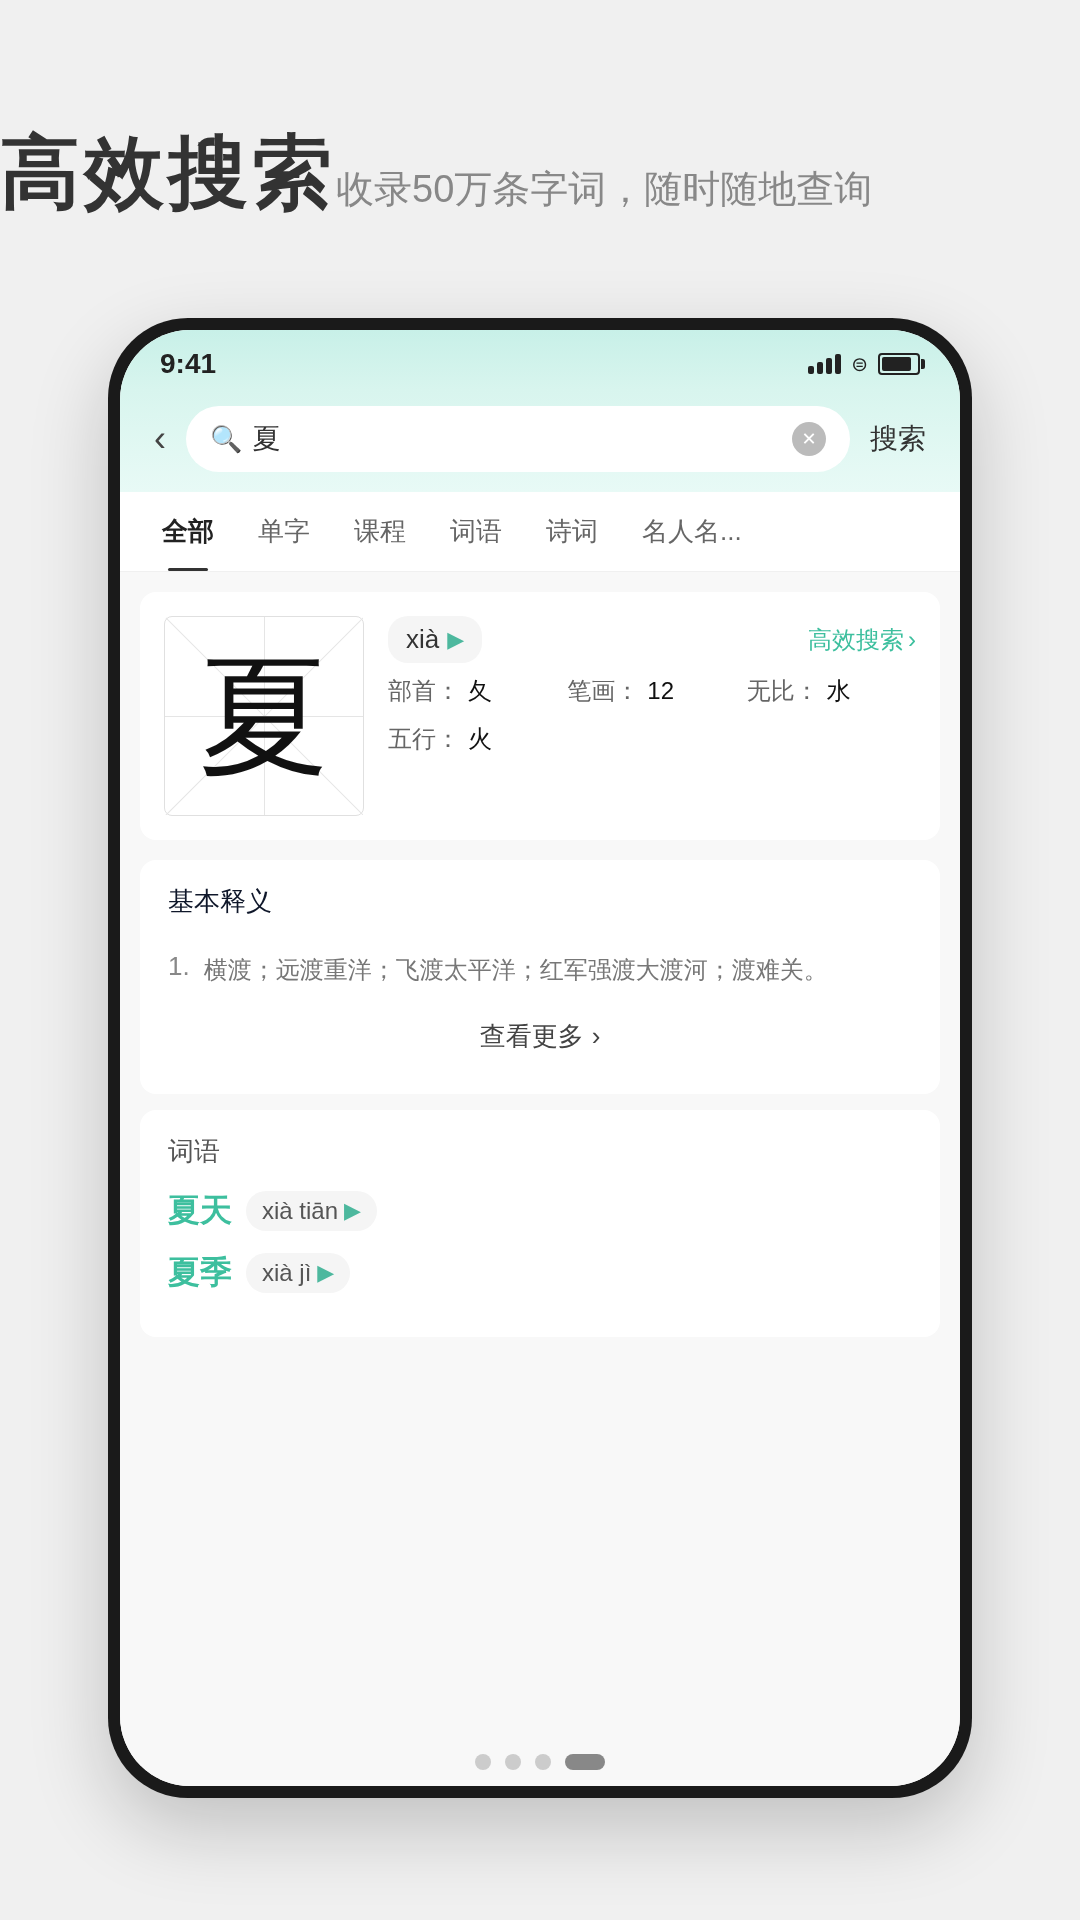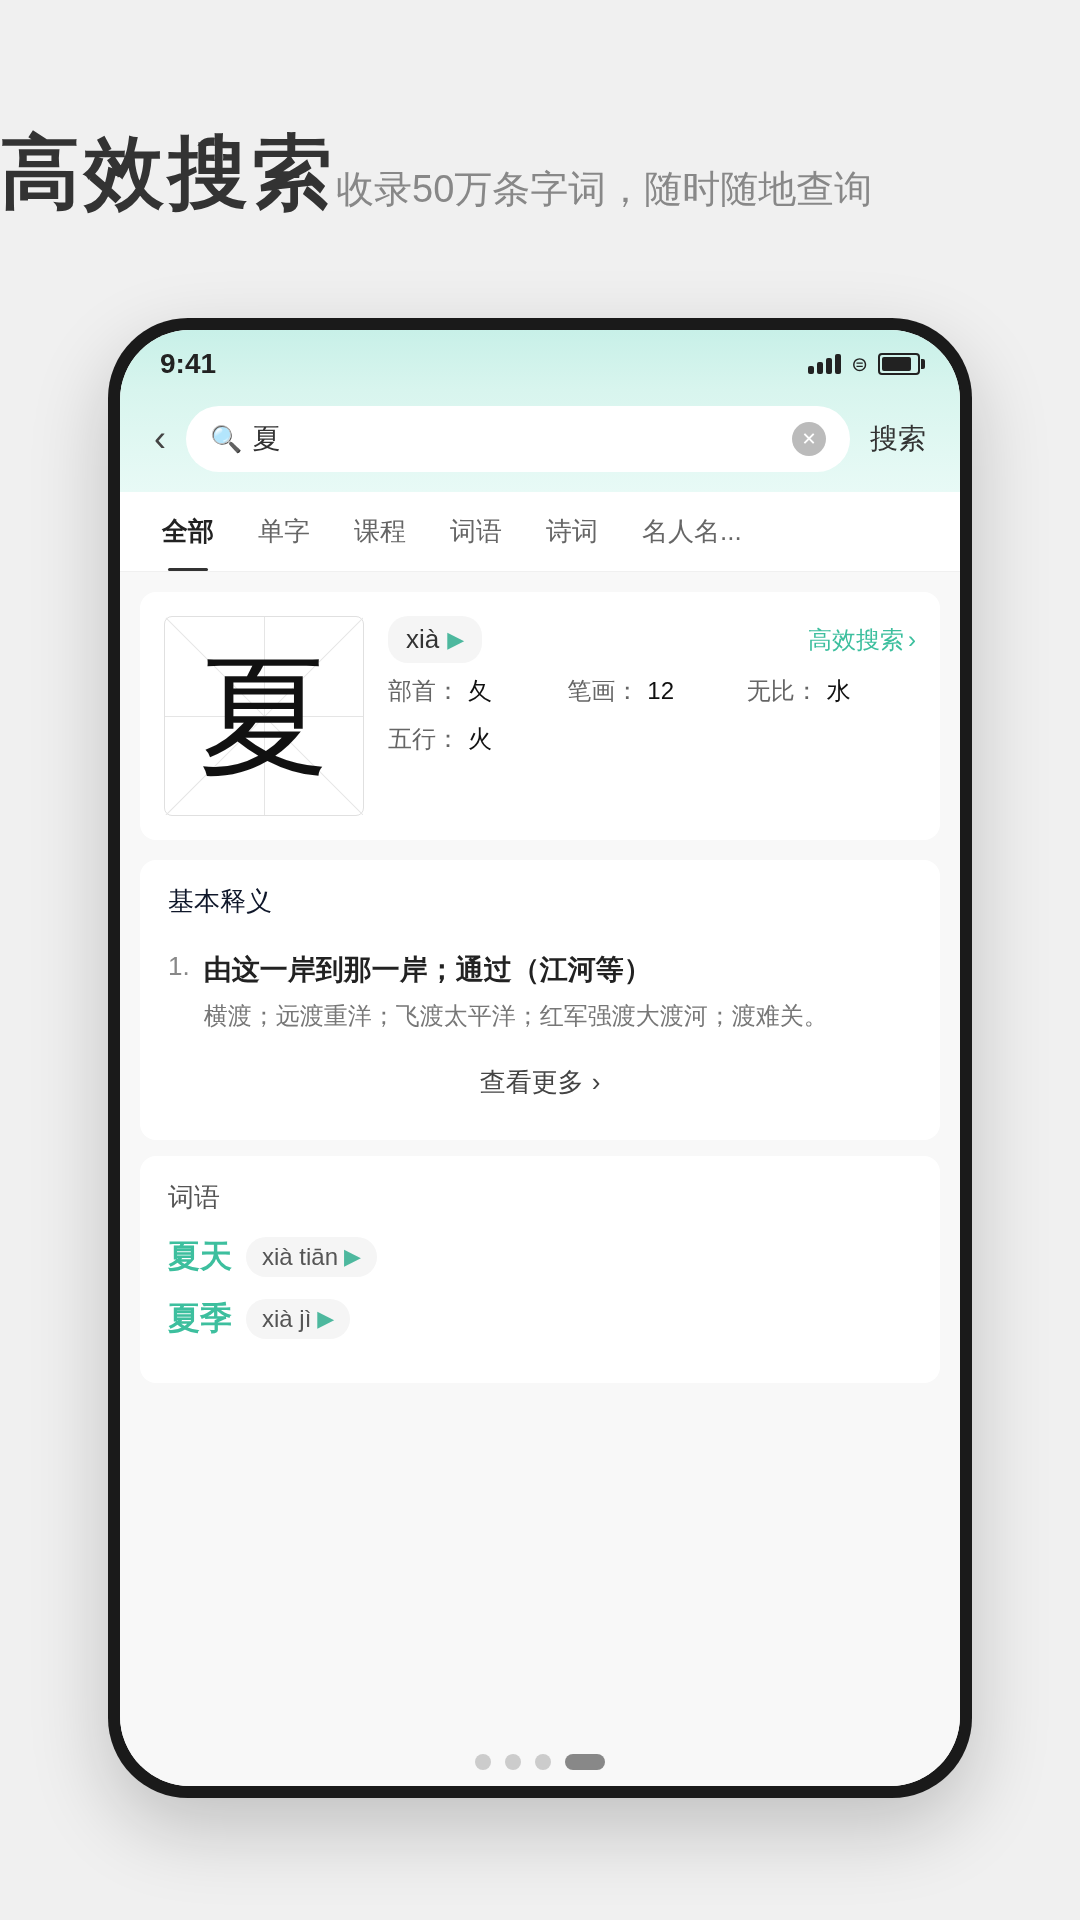--- a/index.html
+++ b/index.html
@@ -512,21 +512,20 @@
             </div>
           </div>
         </div>
       </div>
 
       <div class="section-card">
         <div class="section-title">基本释义</div>
         <div class="definition-item">
           <span class="def-number">1.</span>
           <div class="def-content">
-            <div class="def-main">由这一岸到那一岸；通过（江河等）</div>
             <div class="def-example">横渡；远渡重洋；飞渡太平洋；红军强渡大渡河；渡难关。</div>
           </div>
         </div>
         <div class="see-more">
           <span>查看更多</span>
           <span>›</span>
         </div>
       </div>
 
       <div class="words-section">

